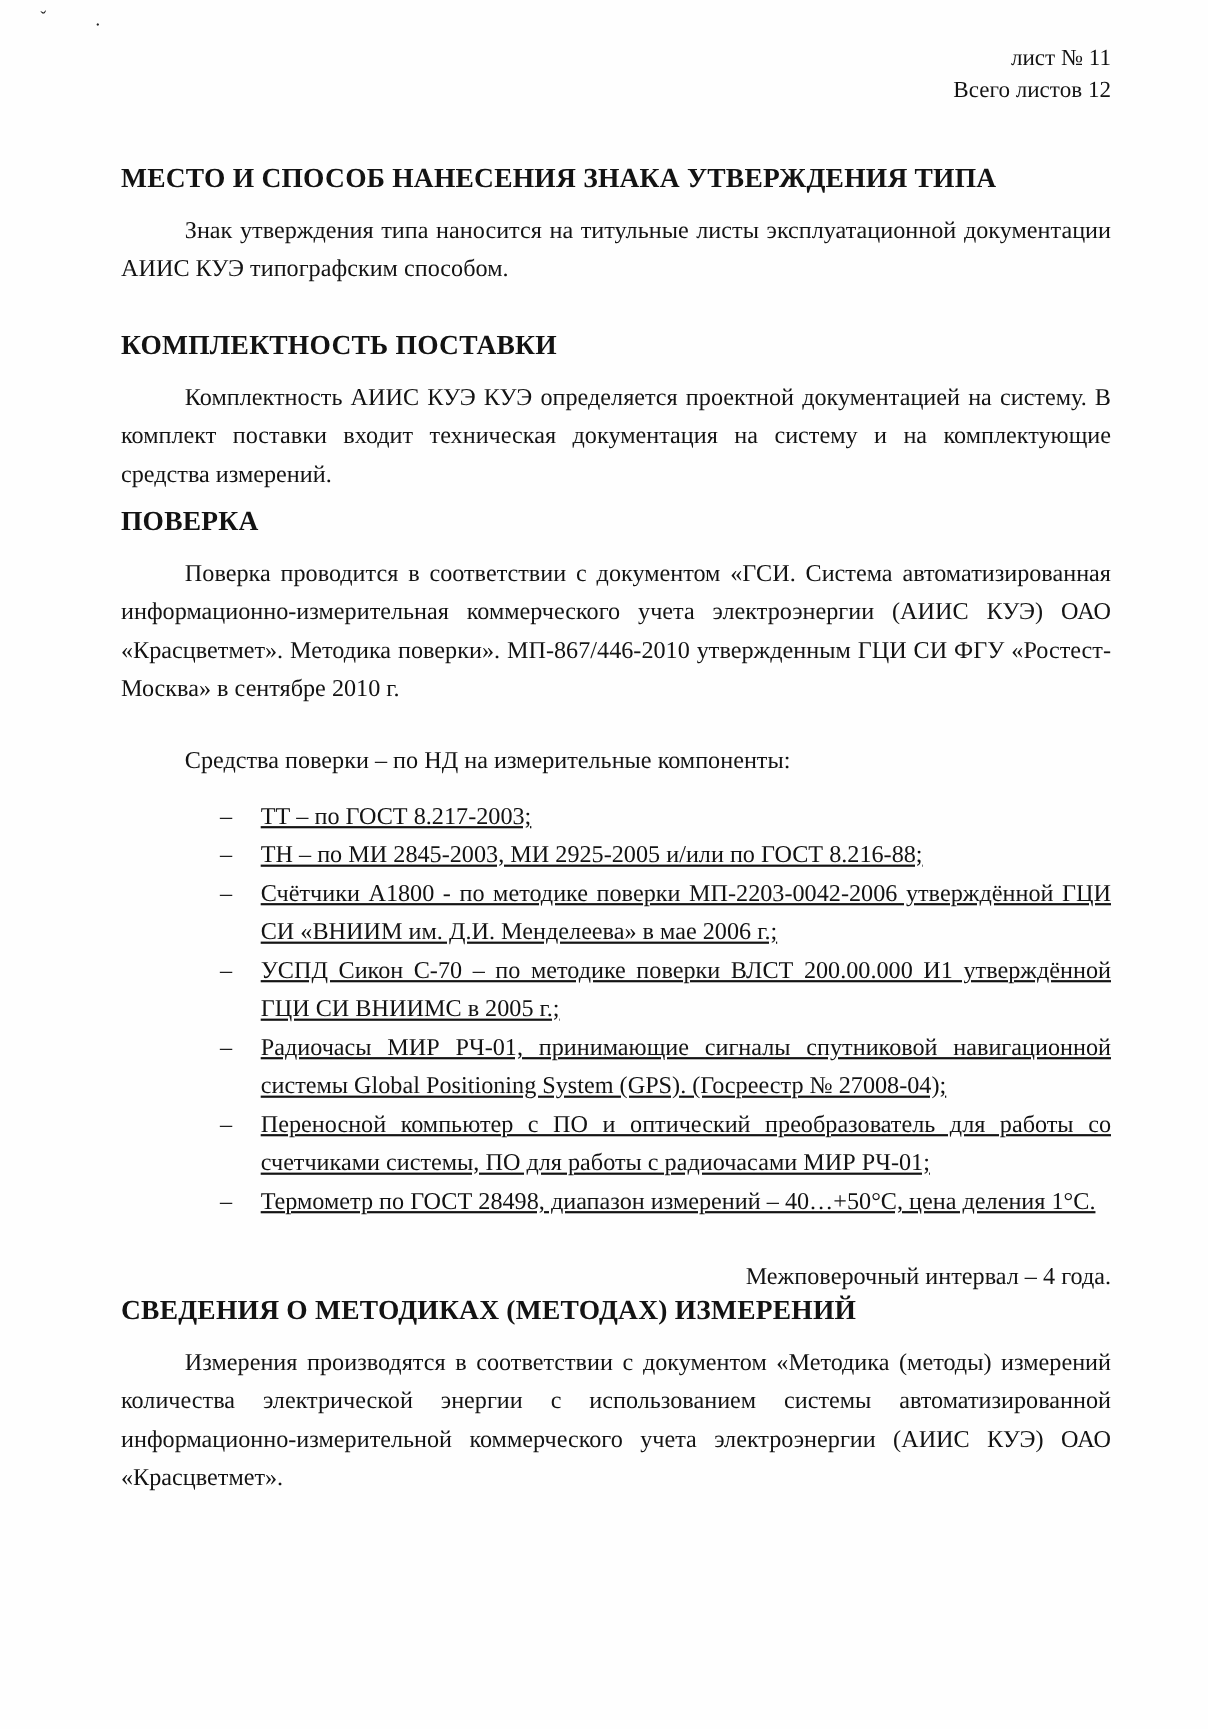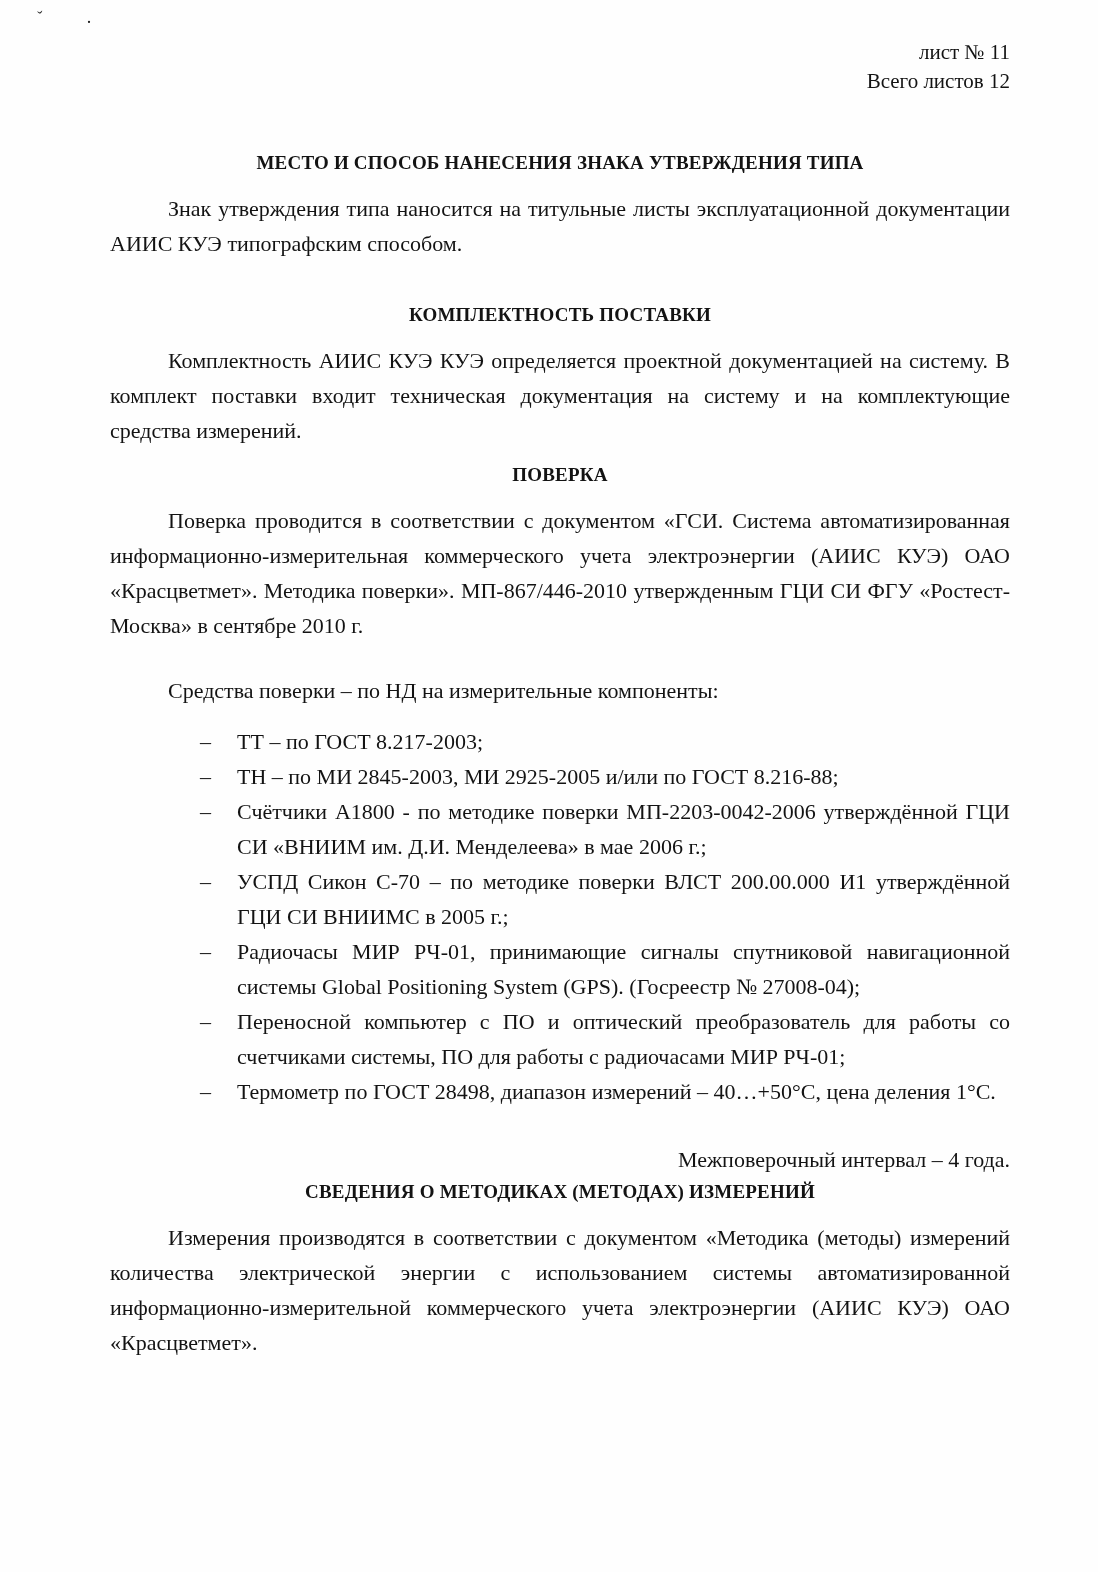--- a/index.html
+++ b/index.html
@@ -24,23 +24,22 @@
   .doc-header {
     text-align: right;
     font-size: 21px;
     line-height: 29px;
   }
   .doc-header .num {
     text-underline-offset: 3px;
   }
 
   .heading {
-    text-align: center;
     font-weight: bold;
-    font-size: 19px;
+    font-size: 25px;
     line-height: 30px;
     letter-spacing: 0.2px;
   }
   #h1 { margin-top: 52px; }
   #h2 { margin-top: 39px; }
   #h3 { margin-top: 12px; }
   #h4 { }
 
   .para {
     font-size: 22px;
@@ -63,20 +62,21 @@
     display: flex;
     font-size: 22px;
     line-height: 35px;
   }
   .li .dash {
     flex: 0 0 37px;
   }
   .li .li-text {
     flex: 1 1 auto;
     text-align: justify;
+    text-decoration: underline;
   }
   .interval-line {
     font-size: 22px;
     line-height: 35px;
     margin-left: 36px;
     margin-top: 33px;
     text-align: right;
   }
 </style>
 </head>

